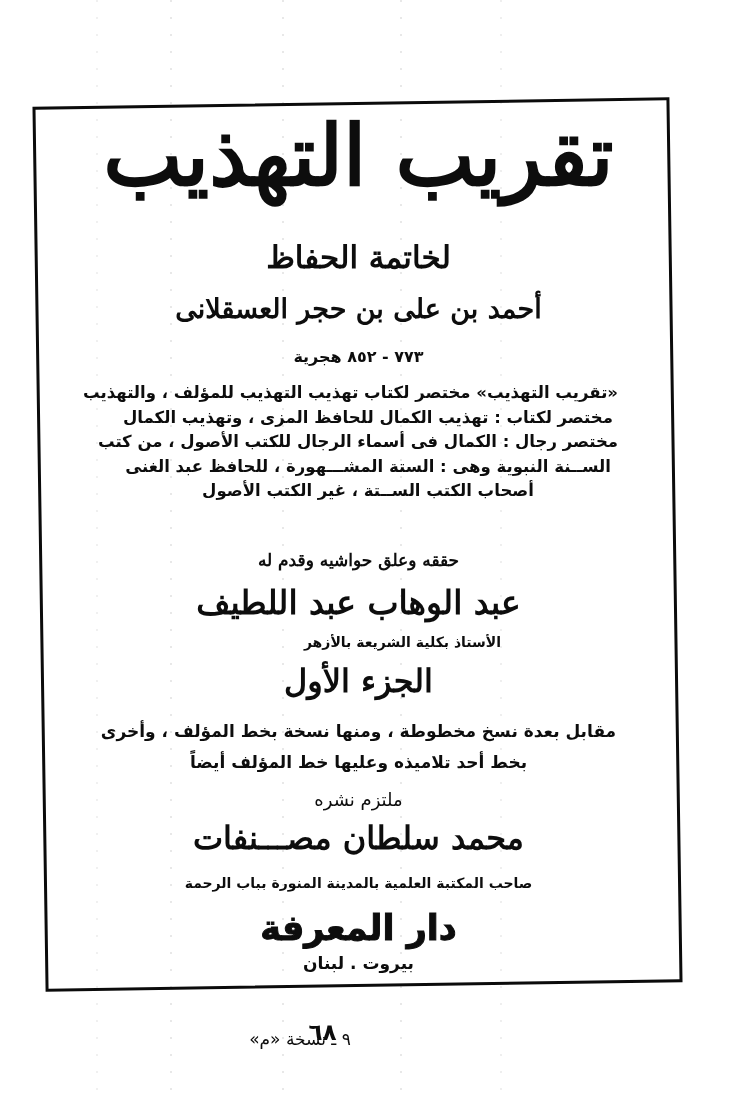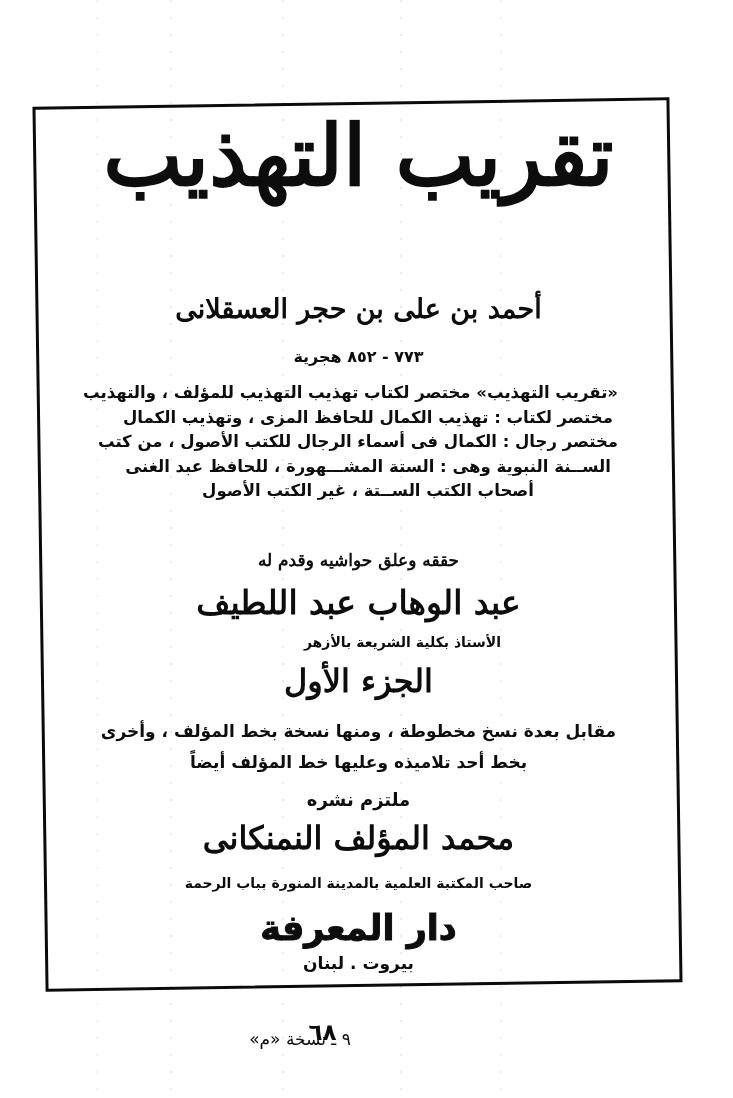--- a/index.html
+++ b/index.html
@@ -51,21 +51,21 @@
     font-size: 16.5px; font-weight: bold;
     text-align: center;
   }
   .desc div { line-height: 24.5px; white-space: nowrap; }
   .edited-by    { top: 551px; font-size: 17px; text-align: center; }
   .editor-name  { top: 584px; font-size: 33px; }
   .editor-title { top: 634px; font-size: 14px; font-weight: bold; padding-left: 44px; }
   .volume       { top: 663px; font-size: 32px; }
   .collation1   { top: 722px; font-size: 17px; font-weight: bold; }
   .collation2   { top: 753px; font-size: 17px; font-weight: bold; }
-  .commitment   { top: 790px; font-size: 18px; font-weight: bold; text-align: center; }
+  .commitment   { top: 790px; font-size: 18px; font-weight: normal; text-align: center; }
   .pub-name     { top: 820px; font-size: 32px; }
   .pub-title    { top: 875px; font-size: 14px; font-weight: bold; }
   .press-name   { top: 908px; font-size: 35px; font-weight: bold;
                   font-family: "DejaVu Sans", sans-serif;
                   -webkit-text-stroke: 1px #0d0d0d; }
   .press-loc    { top: 954px; font-size: 17px; font-weight: bold; }
   .footer-note  { top: 1030px; left: 0; width: 600px; font-size: 17px; }
   .page-number  { top: 1019px; left: 0; width: 645px; font-size: 23px; font-weight: bold; }
 </style>
 </head>
@@ -76,20 +76,21 @@
   <div class="noise n1"></div>
   <div class="noise n2"></div>
   <div class="noise n3"></div>
   <div class="noise n4"></div>
   <div class="noise n5"></div>
 
   <div class="frame"></div>
 
   <div class="line main-title calli">تقريب التهذيب</div>
 
+  <div class="line honorific calli">لخاتمة الحفاظ</div>
 
   <div class="line author calli">أحمد بن على بن حجر العسقلانى</div>
 
   <div class="line dates">٧٧٣ - ٨٥٢ هجرية</div>
 
   <div class="desc">
     <div>«تقريب التهذيب» مختصر لكتاب تهذيب التهذيب للمؤلف ، والتهذيب</div>
     <div>مختصر لكتاب : تهذيب الكمال للحافظ المزى ، وتهذيب الكمال</div>
     <div>مختصر رجال : الكمال فى أسماء الرجال للكتب الأصول ، من كتب</div>
     <div>الســنة النبوية وهى : الستة المشـــهورة ، للحافظ عبد الغنى</div>
@@ -103,21 +104,21 @@
   <div class="line editor-title">الأستاذ بكلية الشريعة بالأزهر</div>
 
   <div class="line volume calli">الجزء الأول</div>
 
   <div class="line collation1">مقابل بعدة نسخ مخطوطة ، ومنها نسخة بخط المؤلف ، وأخرى</div>
 
   <div class="line collation2">بخط أحد تلاميذه وعليها خط المؤلف أيضاً</div>
 
   <div class="line commitment">ملتزم نشره</div>
 
-  <div class="line pub-name calli">محمد المؤلف النمنكانى</div>
+  <div class="line pub-name calli">محمد سلطان مصـــنفات</div>
 
   <div class="line pub-title">صاحب المكتبة العلمية بالمدينة المنورة بباب الرحمة</div>
 
   <div class="line press-name">دار المعرفة</div>
 
   <div class="line press-loc">بيروت . لبنان</div>
 
   <div class="line footer-note">٩ ـ نسخة «م»</div>
 
   <div class="line page-number">٦٨</div>

